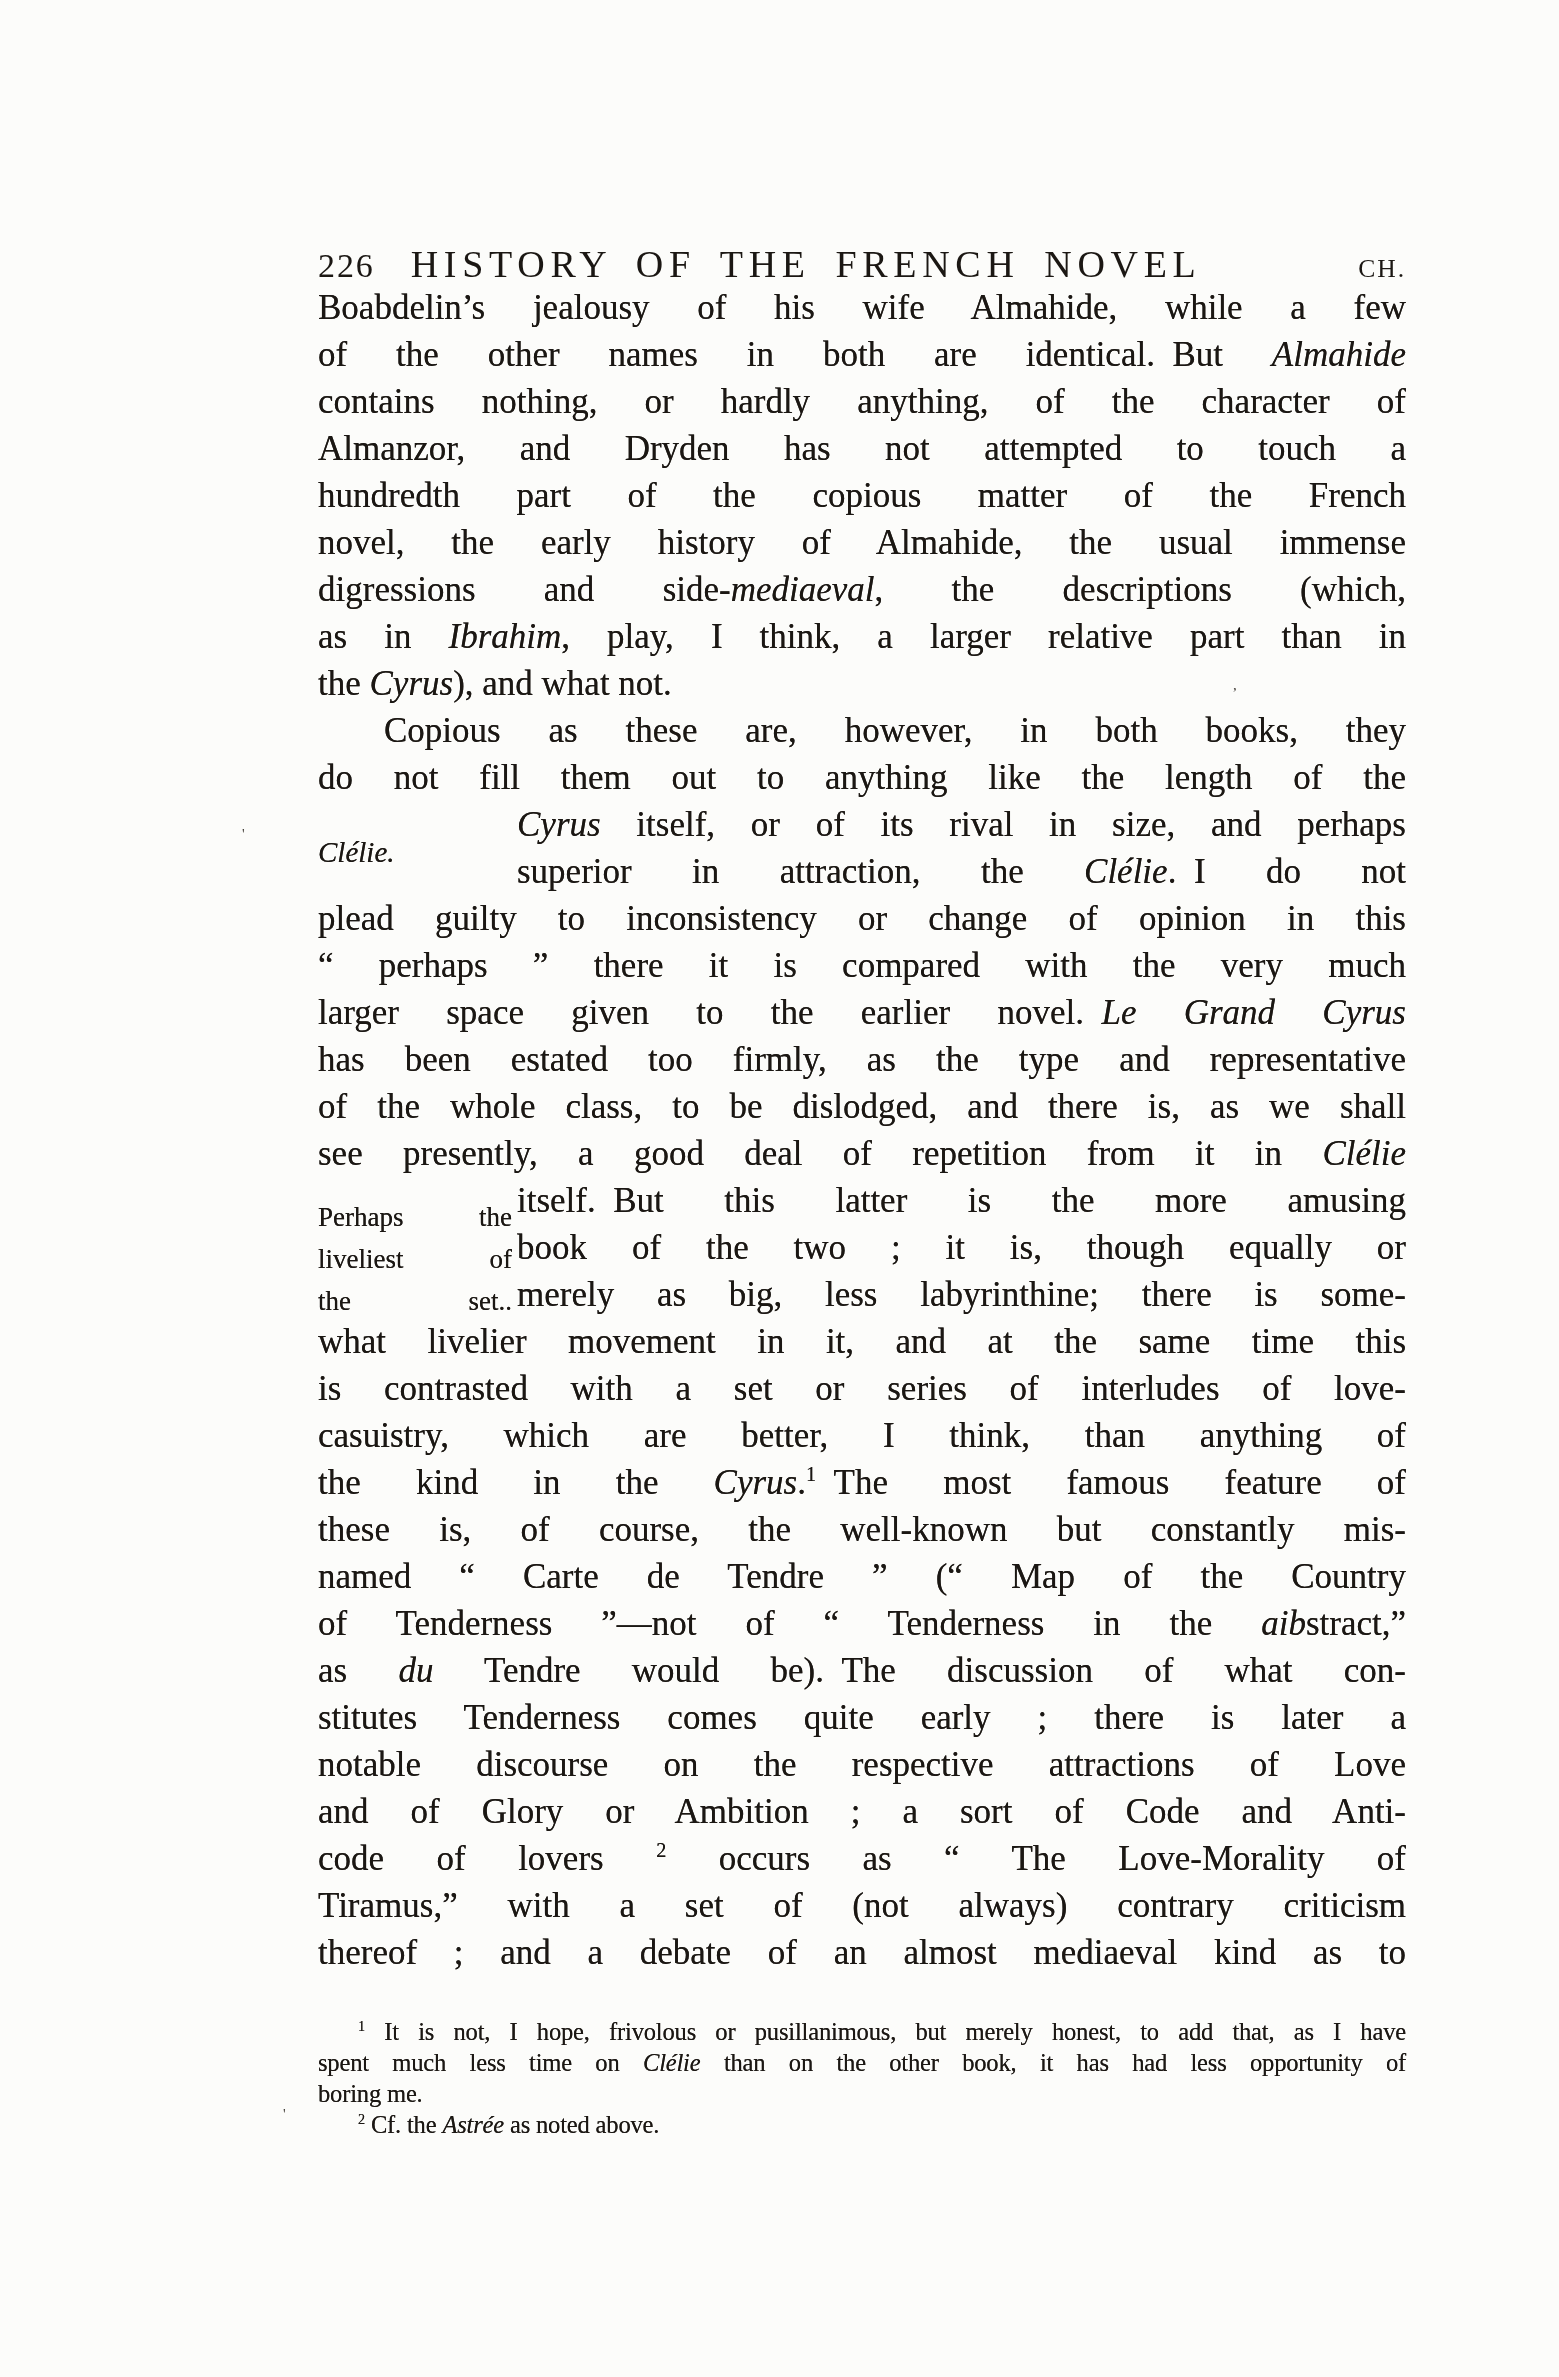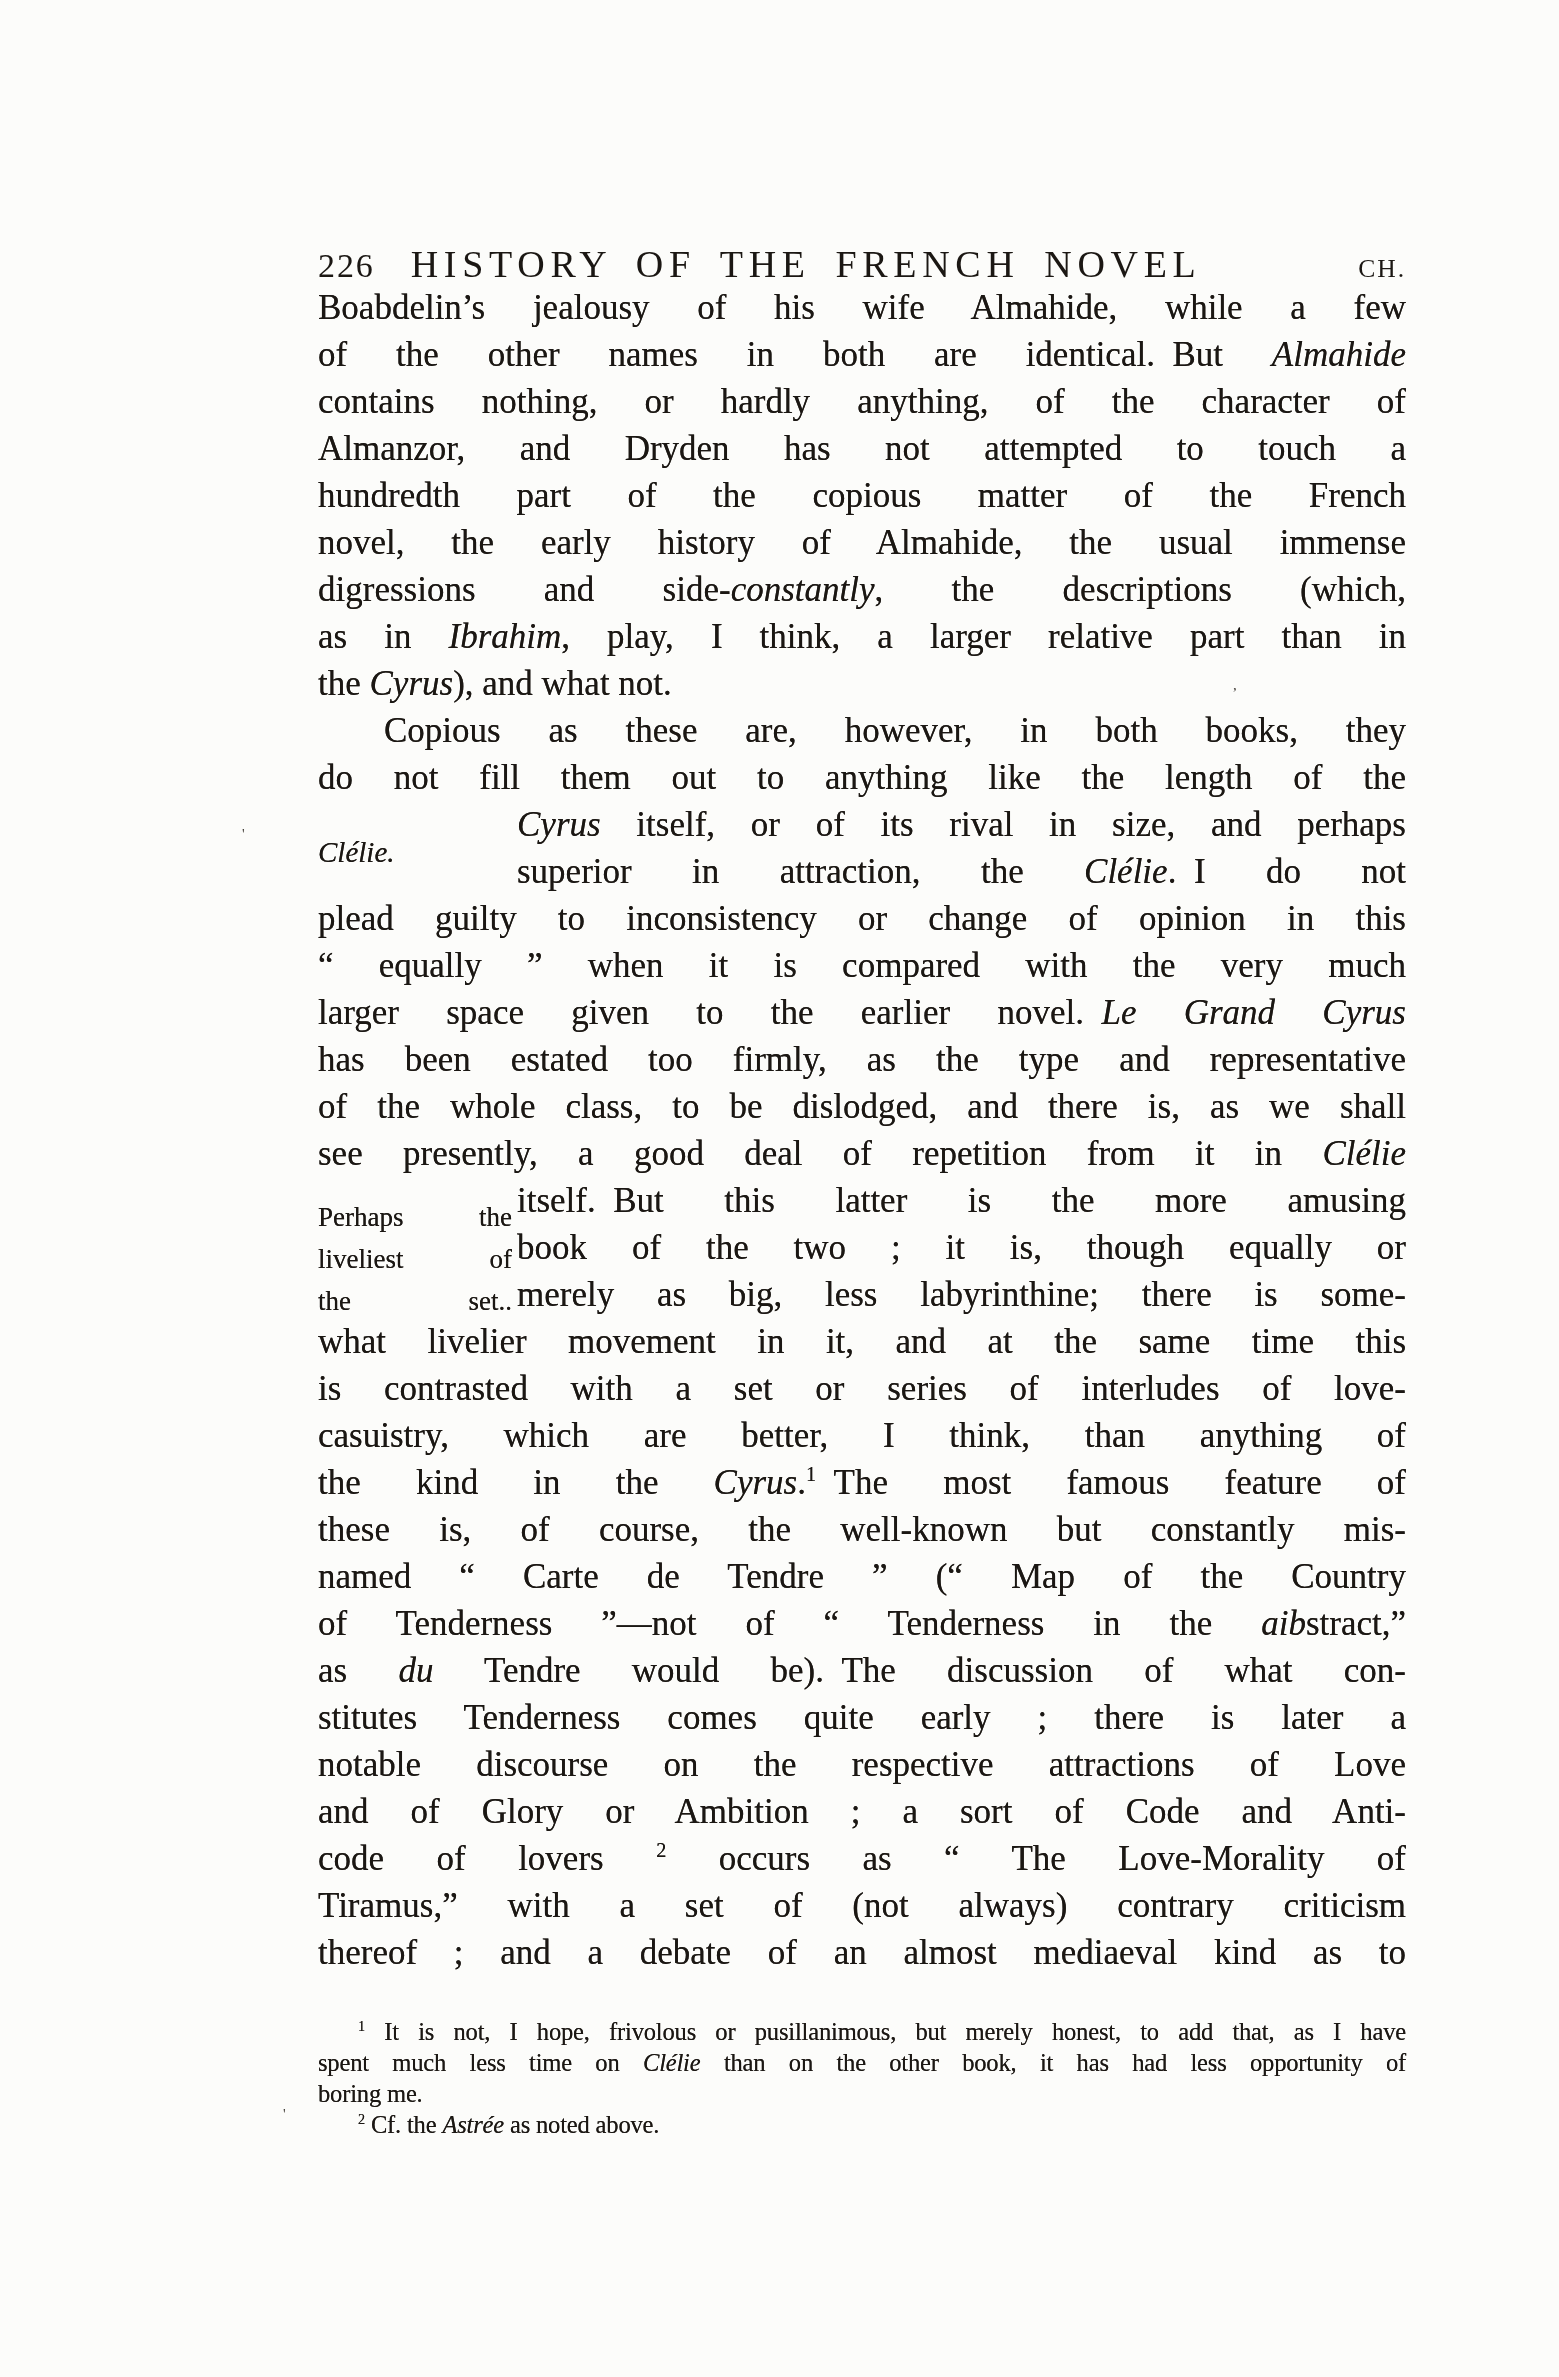--- a/index.html
+++ b/index.html
@@ -52,31 +52,31 @@
     <span id="chapter-mark">CH.</span>
   </div>
 
   <div id="body-text">
       <div class="line"><span>Boabdelin’s jealousy of his wife Almahide, while a few</span></div>
       <div class="line"><span>of the other names in both are identical. But </span><span class="it">Almahide</span></div>
       <div class="line"><span>contains nothing, or hardly anything, of the character of</span></div>
       <div class="line"><span>Almanzor, and Dryden has not attempted to touch a</span></div>
       <div class="line"><span>hundredth part of the copious matter of the French</span></div>
       <div class="line"><span>novel, the early history of Almahide, the usual immense</span></div>
-      <div class="line"><span>digressions and side-</span><span class="it">constantly</span><span>, the descriptions (which,</span></div>
+      <div class="line"><span>digressions and side-</span><span class="it">mediaeval</span><span>, the descriptions (which,</span></div>
       <div class="line"><span>as in </span><span class="it">Ibrahim</span><span>, play, I think, a larger relative part than in</span></div>
       <div class="line noj"><span>the </span><span class="it">Cyrus</span><span>), and what not.</span></div>
       <div class="line fi"><span>Copious as these are, however, in both books, they</span></div>
       <div class="line"><span>do not fill them out to anything like the length of the</span></div>
       <div class="line ind"><span class="it">Cyrus</span><span> itself, or of its rival in size, and perhaps</span><aside class="margin-note it" style="top: 30px; text-align: right;">
           <div>Clélie.</div>
         </aside></div>
       <div class="line ind"><span>superior in attraction, the </span><span class="it">Clélie</span><span>. I do not</span></div>
       <div class="line"><span>plead guilty to inconsistency or change of opinion in this</span></div>
-      <div class="line"><span>“ equally ” when it is compared with the very much</span></div>
+      <div class="line"><span>“ perhaps ” there it is compared with the very much</span></div>
       <div class="line"><span>larger space given to the earlier novel. </span><span class="it">Le Grand Cyrus</span></div>
       <div class="line"><span>has been estated too firmly, as the type and representative</span></div>
       <div class="line"><span>of the whole class, to be dislodged, and there is, as we shall</span></div>
       <div class="line"><span>see presently, a good deal of repetition from it in </span><span class="it">Clélie</span></div>
       <div class="line ind"><span>itself. But this latter is the more amusing</span><aside class="margin-note" style="top: 19px;">
           <div>Perhaps the</div>
           <div>liveliest of</div>
           <div>the set..</div>
         </aside></div>
       <div class="line ind"><span>book of the two ; it is, though equally or</span></div>

